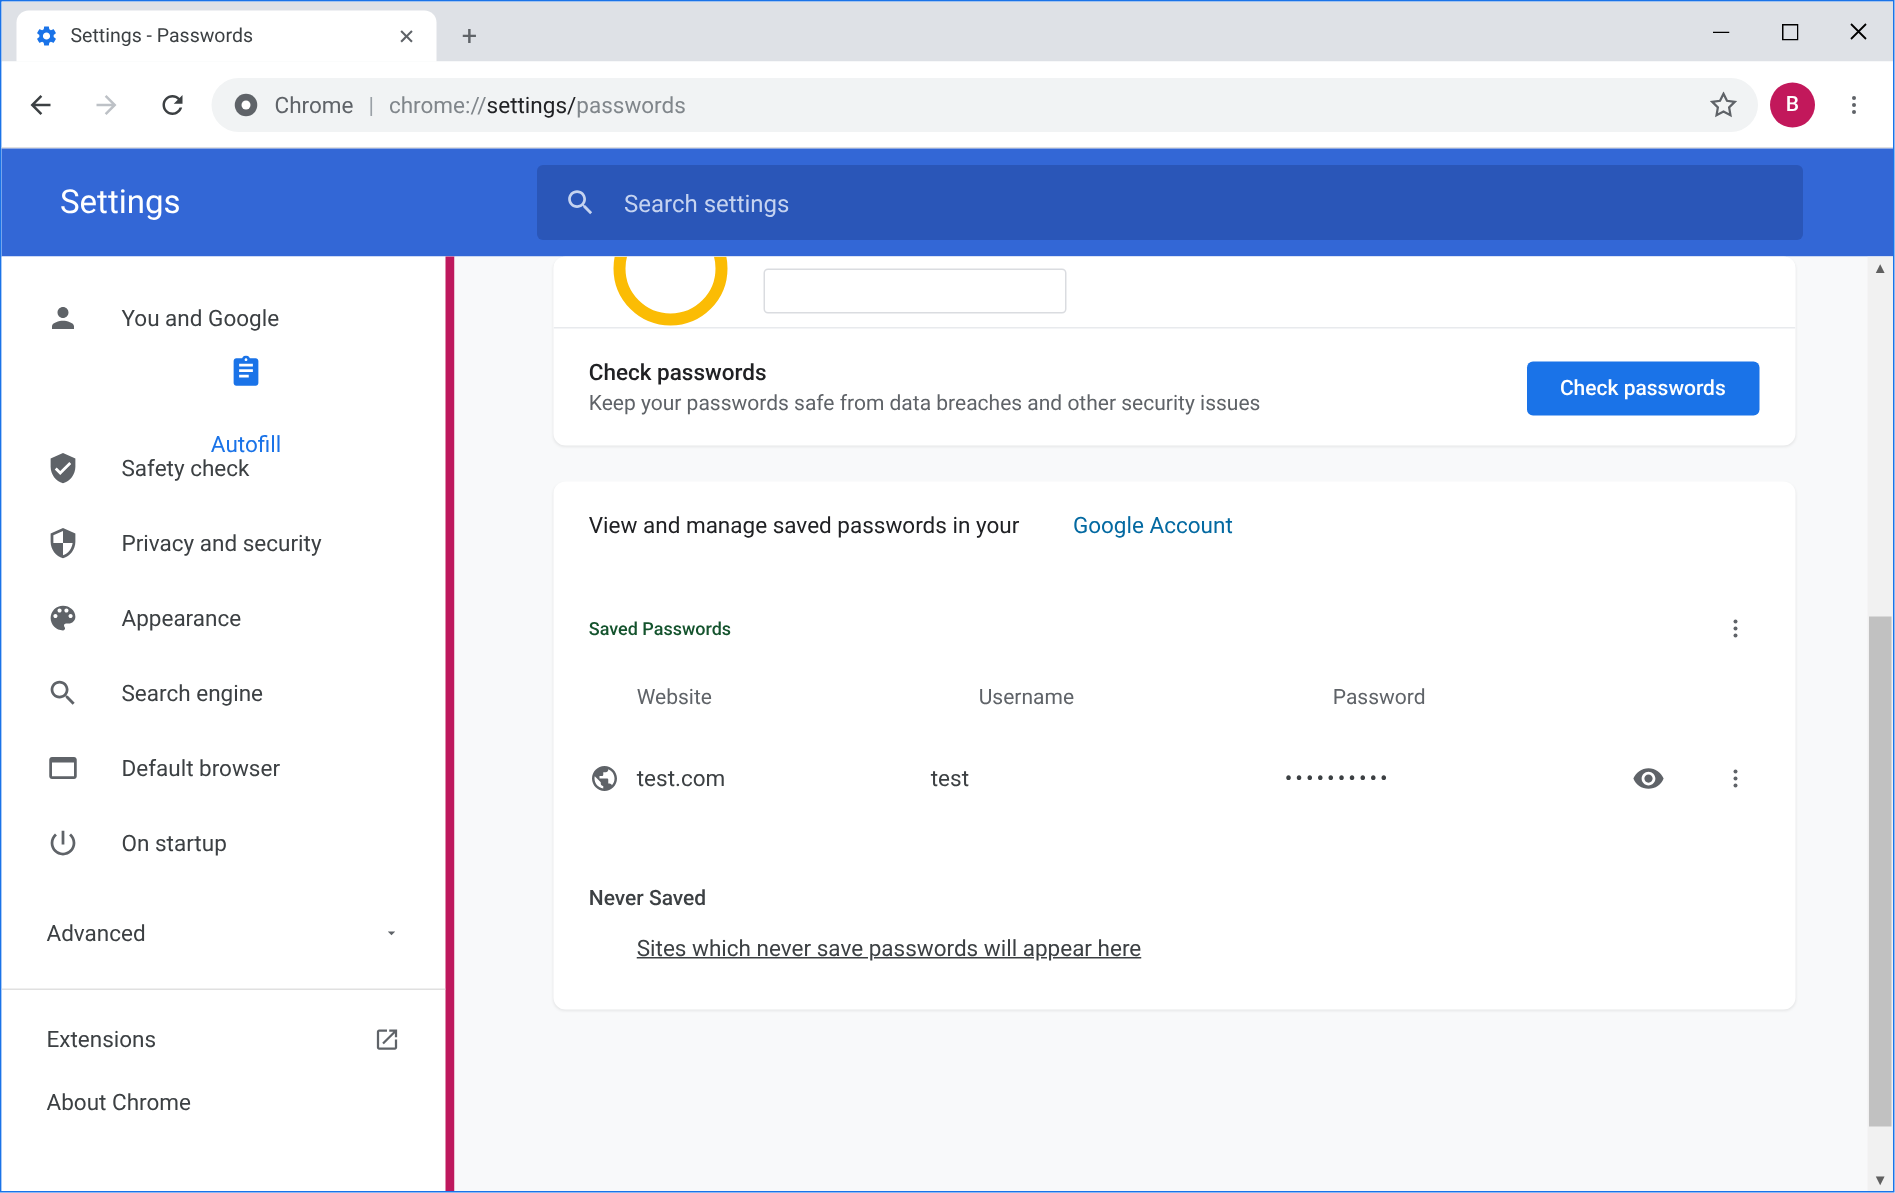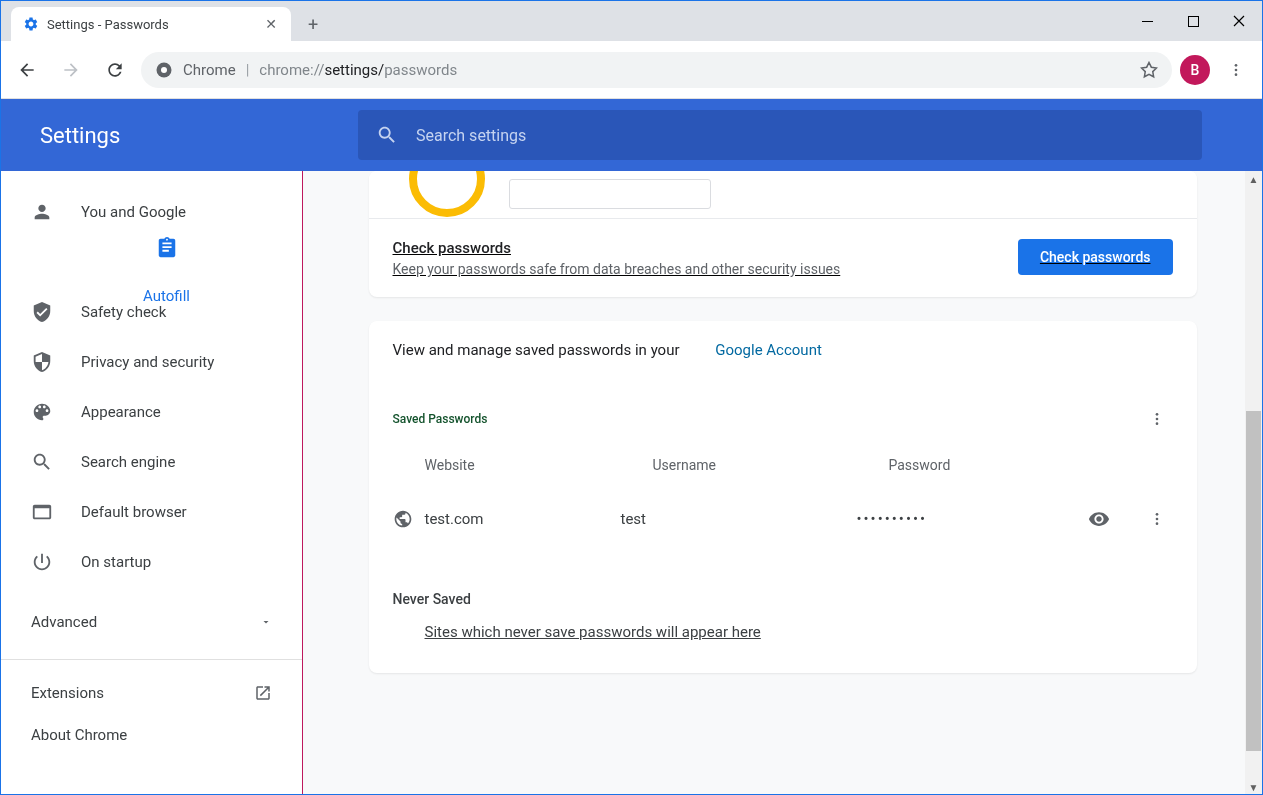--- a/index.html
+++ b/index.html
@@ -30,39 +30,39 @@
 .app-header { height: 72px; background: #3367d6; display: flex; align-items: center; padding-left: 39px; }
 .app-title { color: #fff; font-size: 22px; font-weight: 400; width: 318px; }
 .search-box { flex: 1; max-width: 848px; height: 50px; background: #2a56b8; border-radius: 4px; display: flex; align-items: center; padding: 0 18px; gap: 18px; margin-right: 60px; }
 .search-box input { background: transparent; border: none; outline: none; color: #fff; font-size: 16px; flex: 1; }
 .search-box input::placeholder { color: #c5d3f0; }
 
 
 .content { display: flex; height: calc(795px - 40px - 58px - 72px); }
 
 
-.sidebar { width: 302px; background: #fff; padding-top: 16px; border-right: 1px solid #be185d; overflow-y: auto; }
+.sidebar { width: 302px; background: #fff; padding-top: 16px; border-right: 6px solid #be185d; overflow-y: auto; }
 .nav-item { height: 50px; display: flex; align-items: center; padding-left: 30px; gap: 28px; font-size: 15px; color: #3c4043; cursor: pointer; }
 .nav-item.active { color: #1a73e8; flex-direction: column; }
 .nav-item.active .nav-icon { color: #1a73e8; }
 .nav-icon { width: 22px; height: 22px; color: #5f6368; display: flex; align-items: center; justify-content: center; }
 .adv-item { height: 50px; display: flex; align-items: center; padding: 0 30px; justify-content: space-between; font-size: 15px; color: #3c4043; cursor: pointer; margin-top: 10px; }
 .divider { height: 1px; background: #e0e0e0; margin: 12px 0; }
 .ext-item { height: 42px; display: flex; align-items: center; padding: 0 30px; justify-content: space-between; font-size: 15px; color: #3c4043; cursor: pointer; }
 
 
 .main { flex: 1; background: #f8f9fa; overflow-y: auto; position: relative; }
 .main-inner { width: 828px; margin: 0 auto; }
 .card { background: #fff; border-radius: 8px; box-shadow: 0 1px 2px rgba(0,0,0,0.08); margin-bottom: 24px; overflow: hidden; }
 
 .illus { height: 48px; border-bottom: 1px solid #e8eaed; background: #fff; position: relative; overflow: hidden; }
 .illus::before { content: ""; position: absolute; left: 40px; top: -30px; width: 60px; height: 60px; border: 8px solid #fbbc04; border-radius: 50%; }
 .illus::after { content: ""; position: absolute; left: 140px; top: 8px; width: 200px; height: 28px; border: 1px solid #dadce0; border-radius: 3px; }
 
-.check-sec { padding: 20px 24px; display: flex; align-items: flex-start; justify-content: space-between; text-decoration: underline; }
+.check-sec { padding: 20px 24px; display: flex; align-items: flex-end; justify-content: space-between; }
 .check-text h3 { font-size: 15px; font-weight: 500; color: #202124; margin-bottom: 4px; }
 .check-text p { font-size: 14px; color: #5f6368; }
 .blue-btn { background: #1a73e8; color: #fff; border: none; padding: 10px 22px; border-radius: 4px; font-size: 14px; font-weight: 500; cursor: pointer; }
 
 .link-sec { padding: 20px 24px 32px; font-size: 15px; color: #202124; }
 .link-sec a { color: #0369a1; text-decoration: none; cursor: pointer; margin-left: 32px; }
 
 .saved-hdr { padding: 0 24px; display: flex; align-items: center; justify-content: space-between; height: 40px; margin-top: 8px; }
 .saved-hdr h4 { font-size: 12px; font-weight: 500; color: #14532d; }
 .dots-btn { width: 32px; height: 32px; display: flex; align-items: center; justify-content: center; cursor: pointer; color: #5f6368; border-radius: 50%; }

